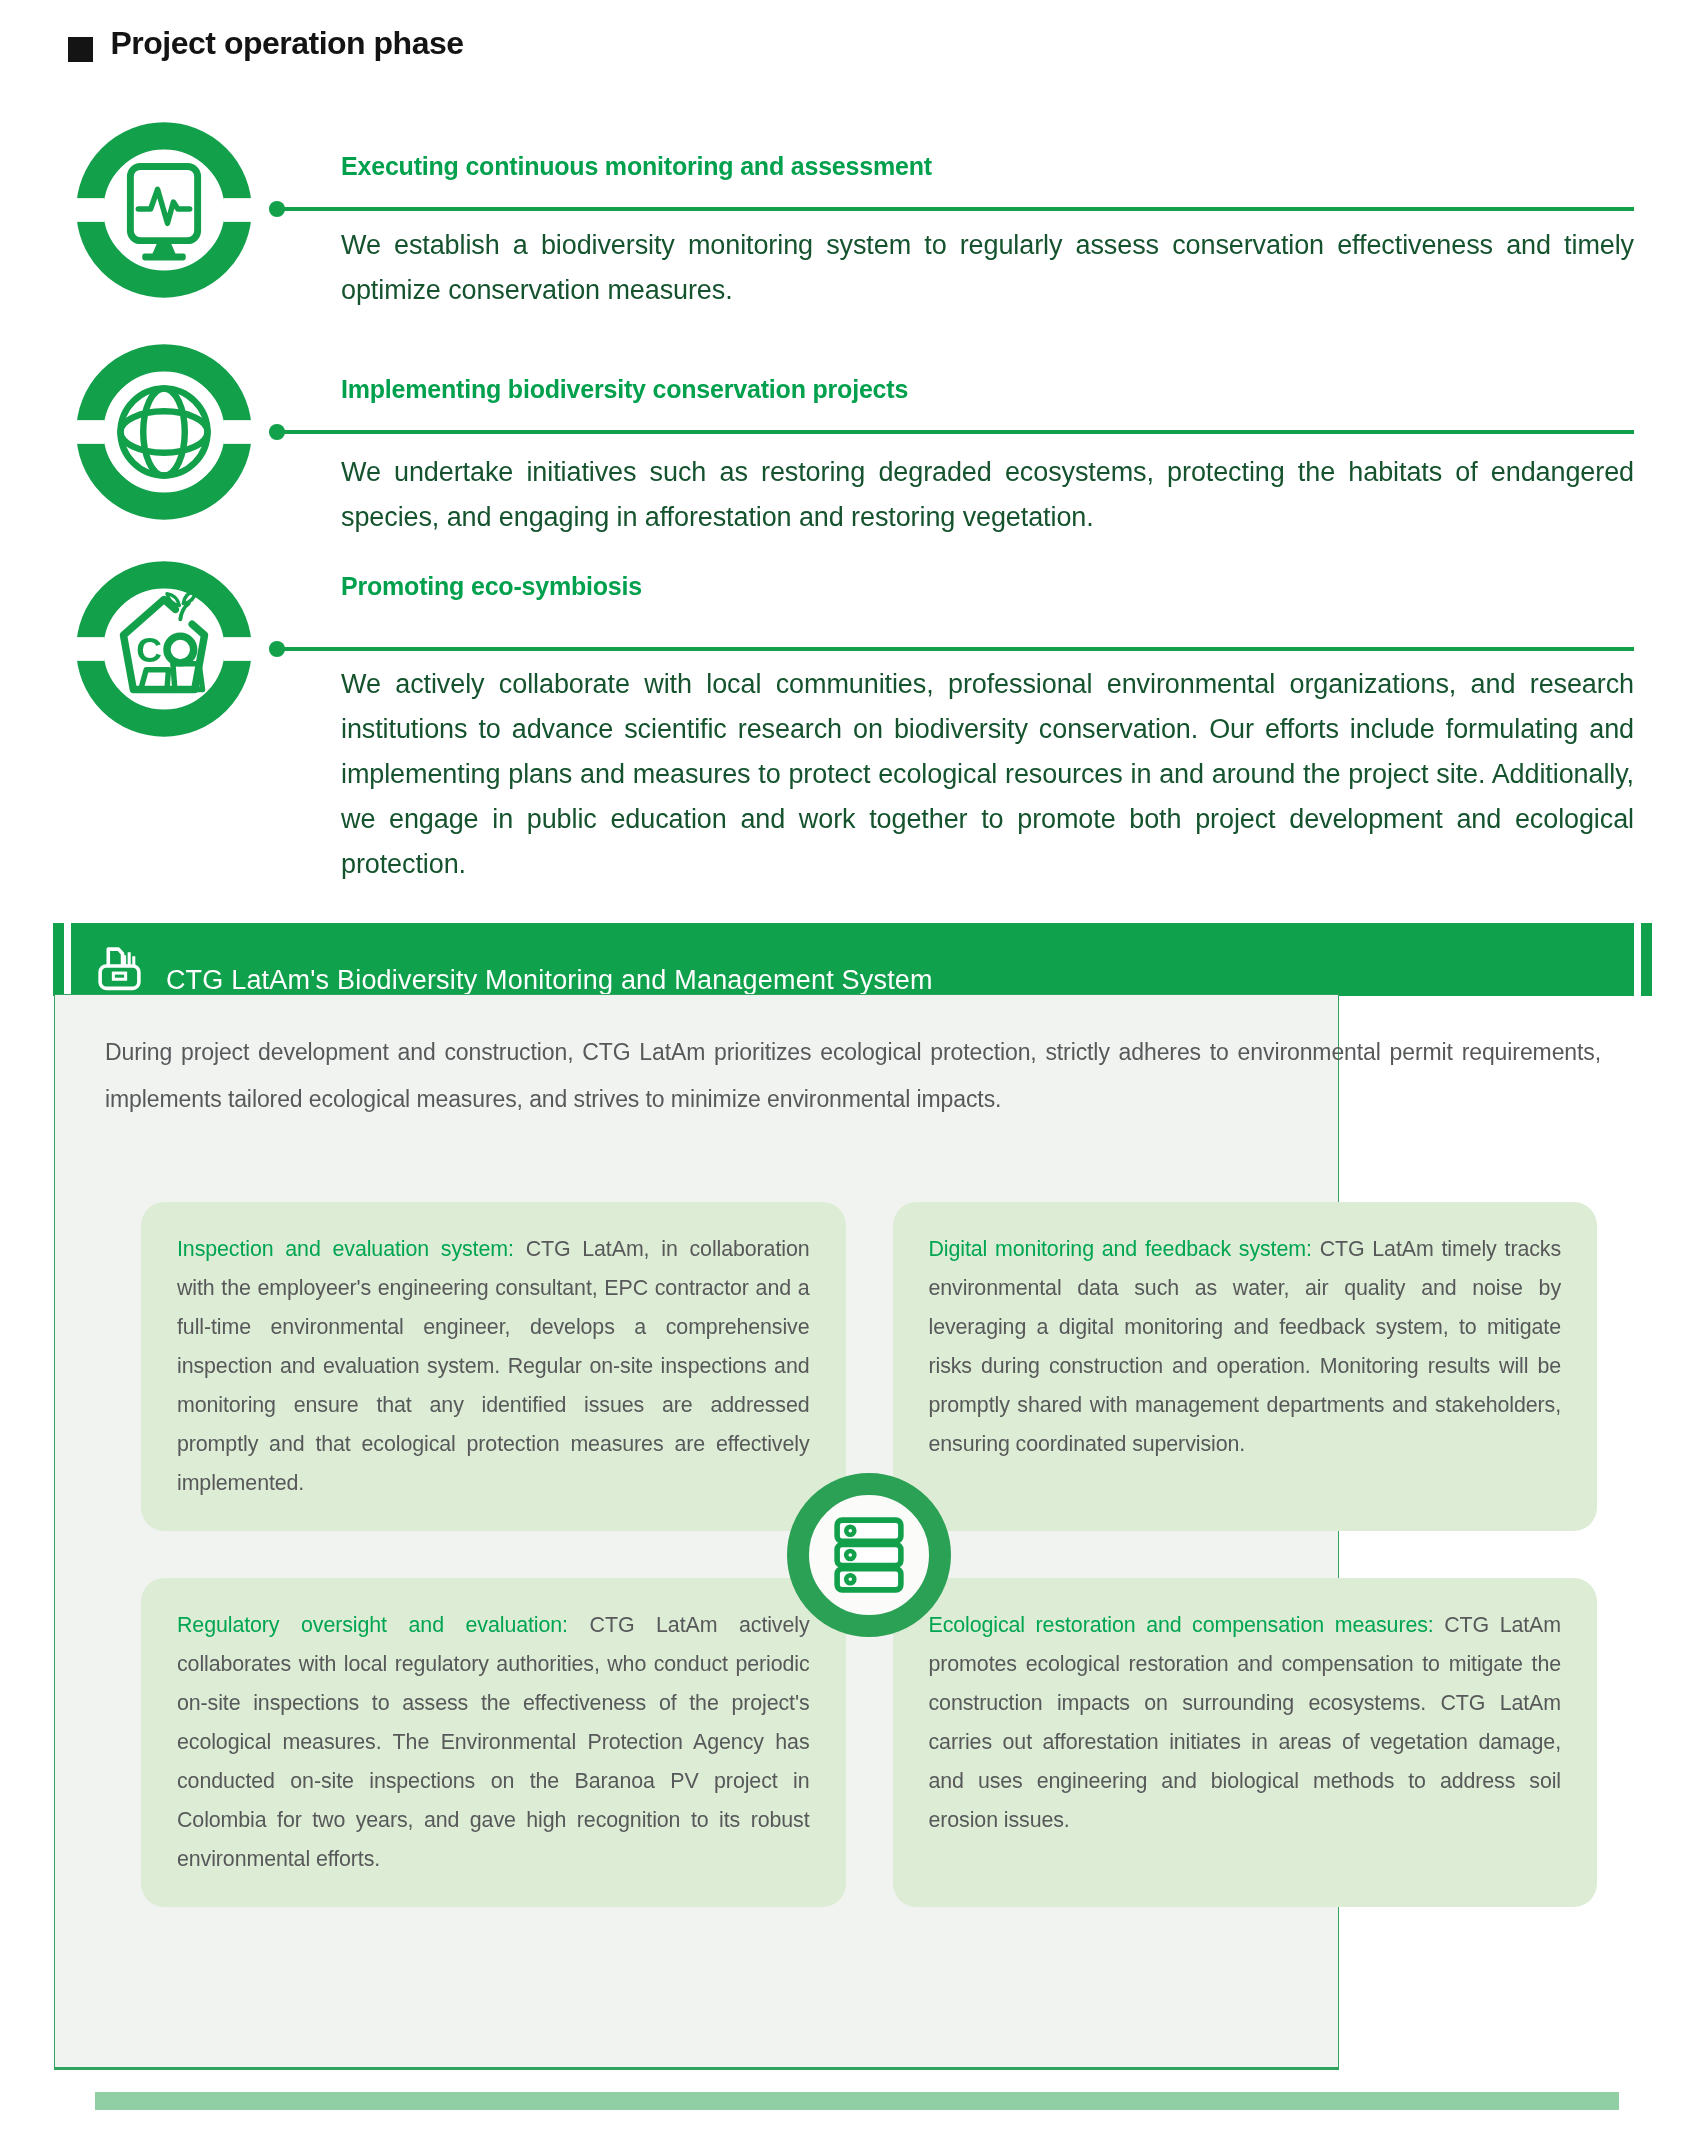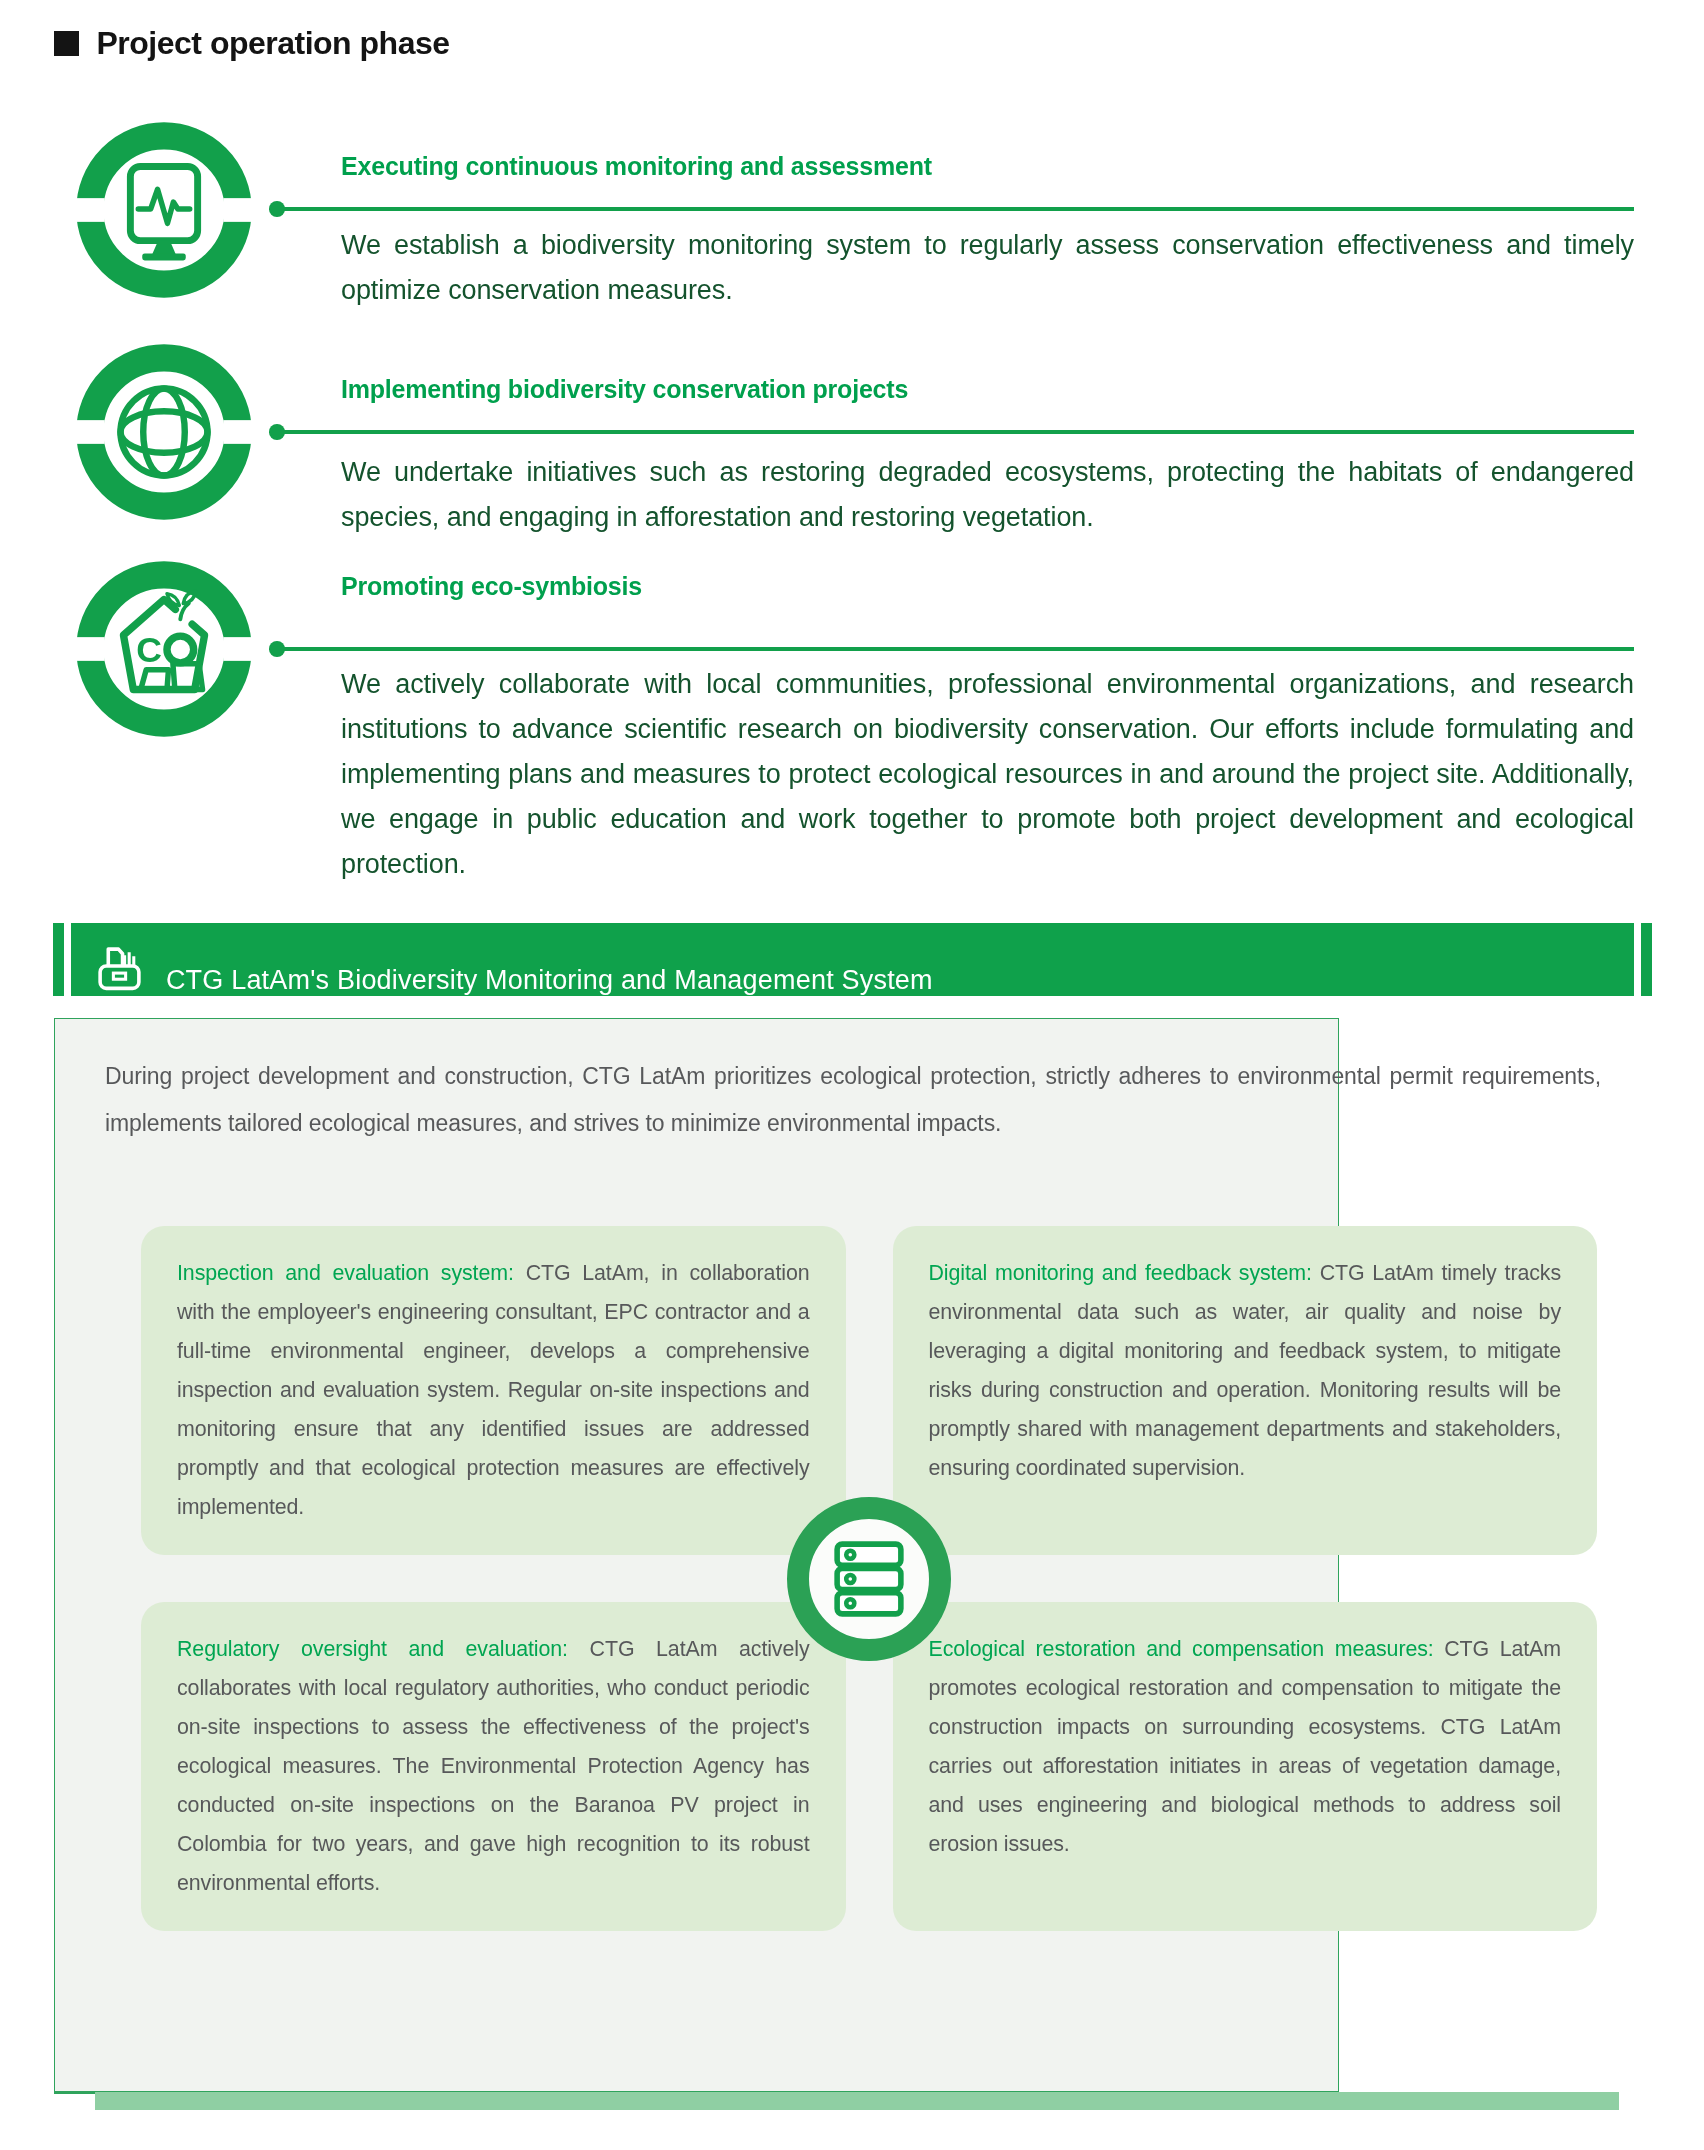--- a/index.html
+++ b/index.html
@@ -2,21 +2,21 @@
 <html style="font-size:7.8px"><head>
 <meta charset="utf-8">
 <style>
   html,body{margin:0;padding:0;}
   body{
     width:1705px;height:2151px;position:relative;background:#ffffff;
     font-family:"Liberation Sans", sans-serif;color:#58595b;
     -webkit-font-smoothing:antialiased;
   }
   
-  .page-title{position:absolute;left:54px;top:25px;display:flex;align-items:center;}
+  .page-title{position:absolute;left:68px;top:25px;display:flex;align-items:flex-end;}
   .title-square{width:25px;height:25px;background:#141414;margin-right:17.5px;flex:0 0 auto;}
   .title-text{font-size:32px;font-weight:700;color:#141414;letter-spacing:-0.5px;}
 
   
   .ring{position:absolute;left:75px;width:178px;height:178px;}
   .sec-heading{position:absolute;left:341px;width:1295px;font-size:25px;font-weight:700;
     color:#00a04d;letter-spacing:-0.2px;}
   .sec-rule{position:absolute;left:274px;width:1360px;height:3.9px;background:#12a04b;}
   .sec-rule::before{content:"";position:absolute;left:-4.9px;top:-5.8px;width:15.6px;height:15.6px;
     border-radius:50%;background:#12a04b;}
@@ -26,21 +26,21 @@
   
   .banner{position:absolute;left:71px;top:923px;width:1563px;height:73px;background:#0fa14b;
     display:flex;align-items:flex-end;}
   .banner-sidebar{position:absolute;top:923px;width:10.7px;height:73px;background:#0fa14b;}
   .banner-sidebar.left{left:53px;}
   .banner-sidebar.right{left:1641px;}
   .banner-icon{margin:0 20.5px 0 23.4px;flex:0 0 auto;}
   .banner-title{color:#ffffff;font-size:27px;font-weight:400;letter-spacing:0.2px;}
 
   
-  .panel{position:absolute;left:54px;top:1018px;width:1285px;height:1076px;background:#f1f3f0;
+  .panel{position:absolute;left:54px;top:994px;width:1285px;height:1076px;background:#f1f3f0;
     border:1.5px solid #2fa35c;border-bottom-width:3.9px;box-sizing:border-box;}
   .panel-intro{position:absolute;left:50px;top:34px;width:1496px;font-size:23px;line-height:47px;
     color:#57585a;text-align:justify;letter-spacing:-0.1px;}
   .cards{position:absolute;left:86px;top:207px;width:1456px;display:grid;
     grid-template-columns:1fr 1fr;column-gap:24px;row-gap:57px;gap:47px;}
   .card{background:#ddecd4;border-radius:23.4px;padding:28px 36px;font-size:21.4px;line-height:39px;
     text-align:justify;letter-spacing:-0.1px;box-sizing:border-box;}
   .card-title{color:#00a551;}
   .card-body{color:#57585a;}
   .hub{position:absolute;left:50%;top:50%;transform:translate(-50%,-50%);

